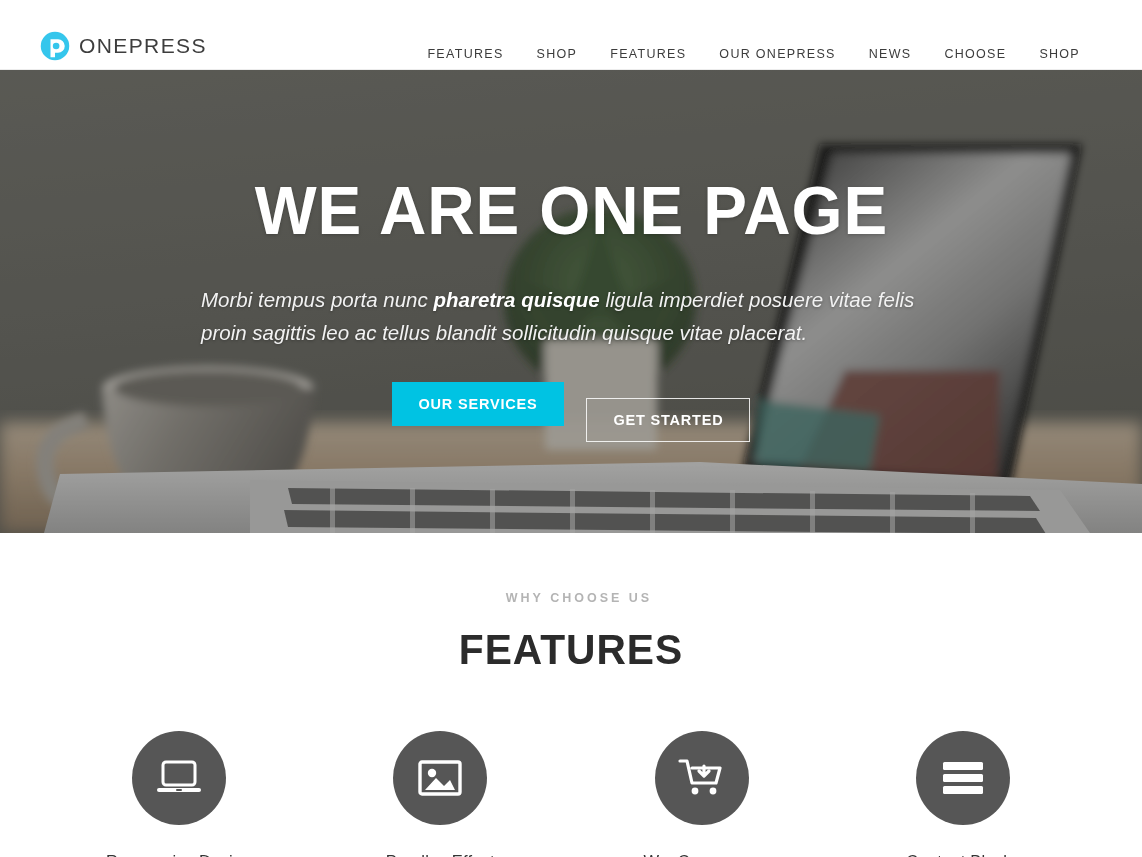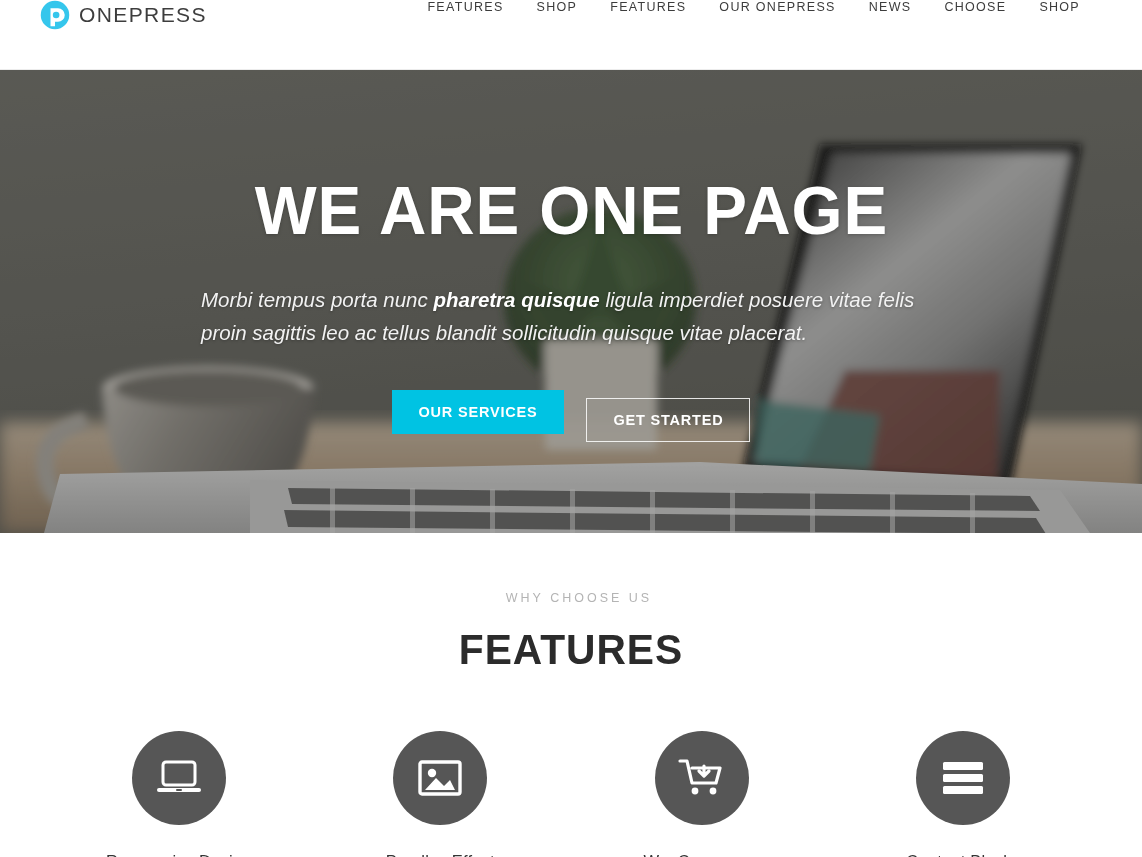--- a/index.html
+++ b/index.html
@@ -9,21 +9,21 @@
     background:#ffffff;
     -webkit-font-smoothing:antialiased;
   }
 
   
   .site-header {
     position:relative;
     height:70px;
     background:#ffffff;
     display:flex;
-    align-items:flex-start;
+    align-items:flex-end;
     padding:0 62px 8px 40px;
     border-bottom:1px solid #ececec;
     z-index:20;
   }
   .brand { display:flex; align-items:center; gap:9px; text-decoration:none; }
   .brand-mark { width:30px; height:30px; display:block; }
   .brand-name {
     font-size:21px;
     letter-spacing:1.4px;
     color:#3d3d3d;
@@ -85,21 +85,20 @@
     text-align:left;
     max-width:740px;
     text-shadow:0 1px 3px rgba(0,0,0,0.3);
     font-weight:300;
   }
   .hero-sub b { font-weight:bold; font-style:italic; color:#ffffff; }
   .hero-actions {
     margin-top:33px;
     display:flex;
     gap:22px;
-    align-items:center;
   }
   .btn {
     display:inline-flex;
     align-items:center;
     justify-content:center;
     height:44px;
     padding:0 26px;
     font-size:14.5px;
     letter-spacing:0.8px;
     font-weight:bold;
@@ -113,21 +112,21 @@
   
   .features {
     background:#ffffff;
     padding-top:58px;
     text-align:center;
   }
   .eyebrow {
     font-size:12.5px;
     letter-spacing:3px;
     color:#b4b4b4;
-    font-weight:normal;
+    font-weight:bold;
     margin-left:16px;
   }
   .section-title {
     margin-top:21px;
     font-size:42px;
     letter-spacing:1px;
     color:#2b2b2b;
     font-weight:bold;
     transform:scaleX(0.97);
   }

